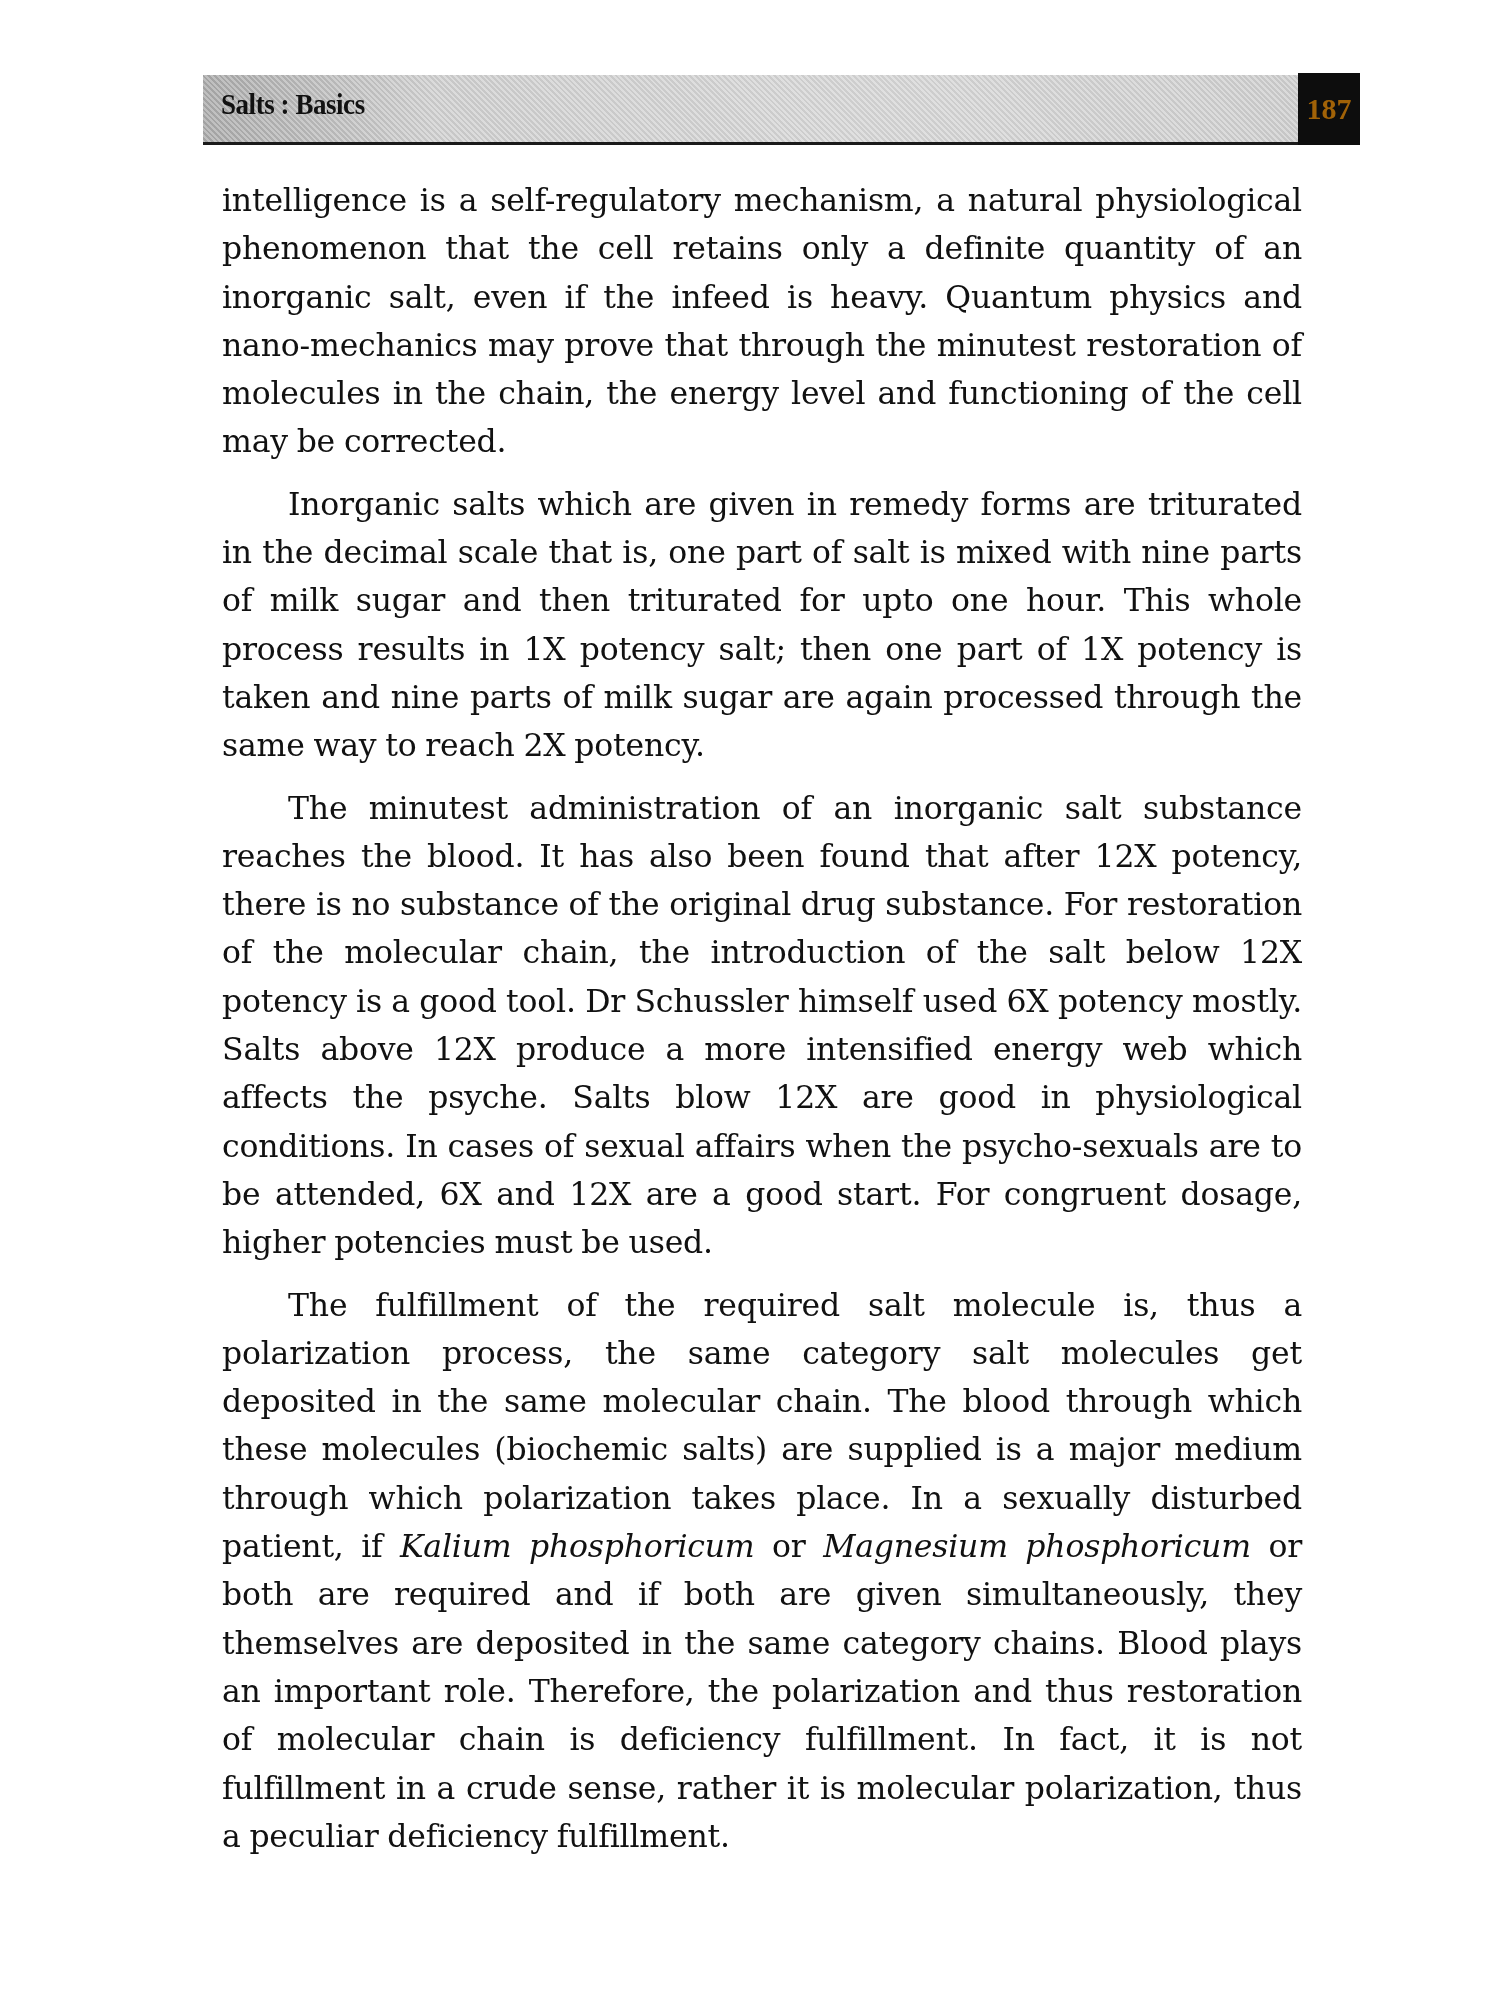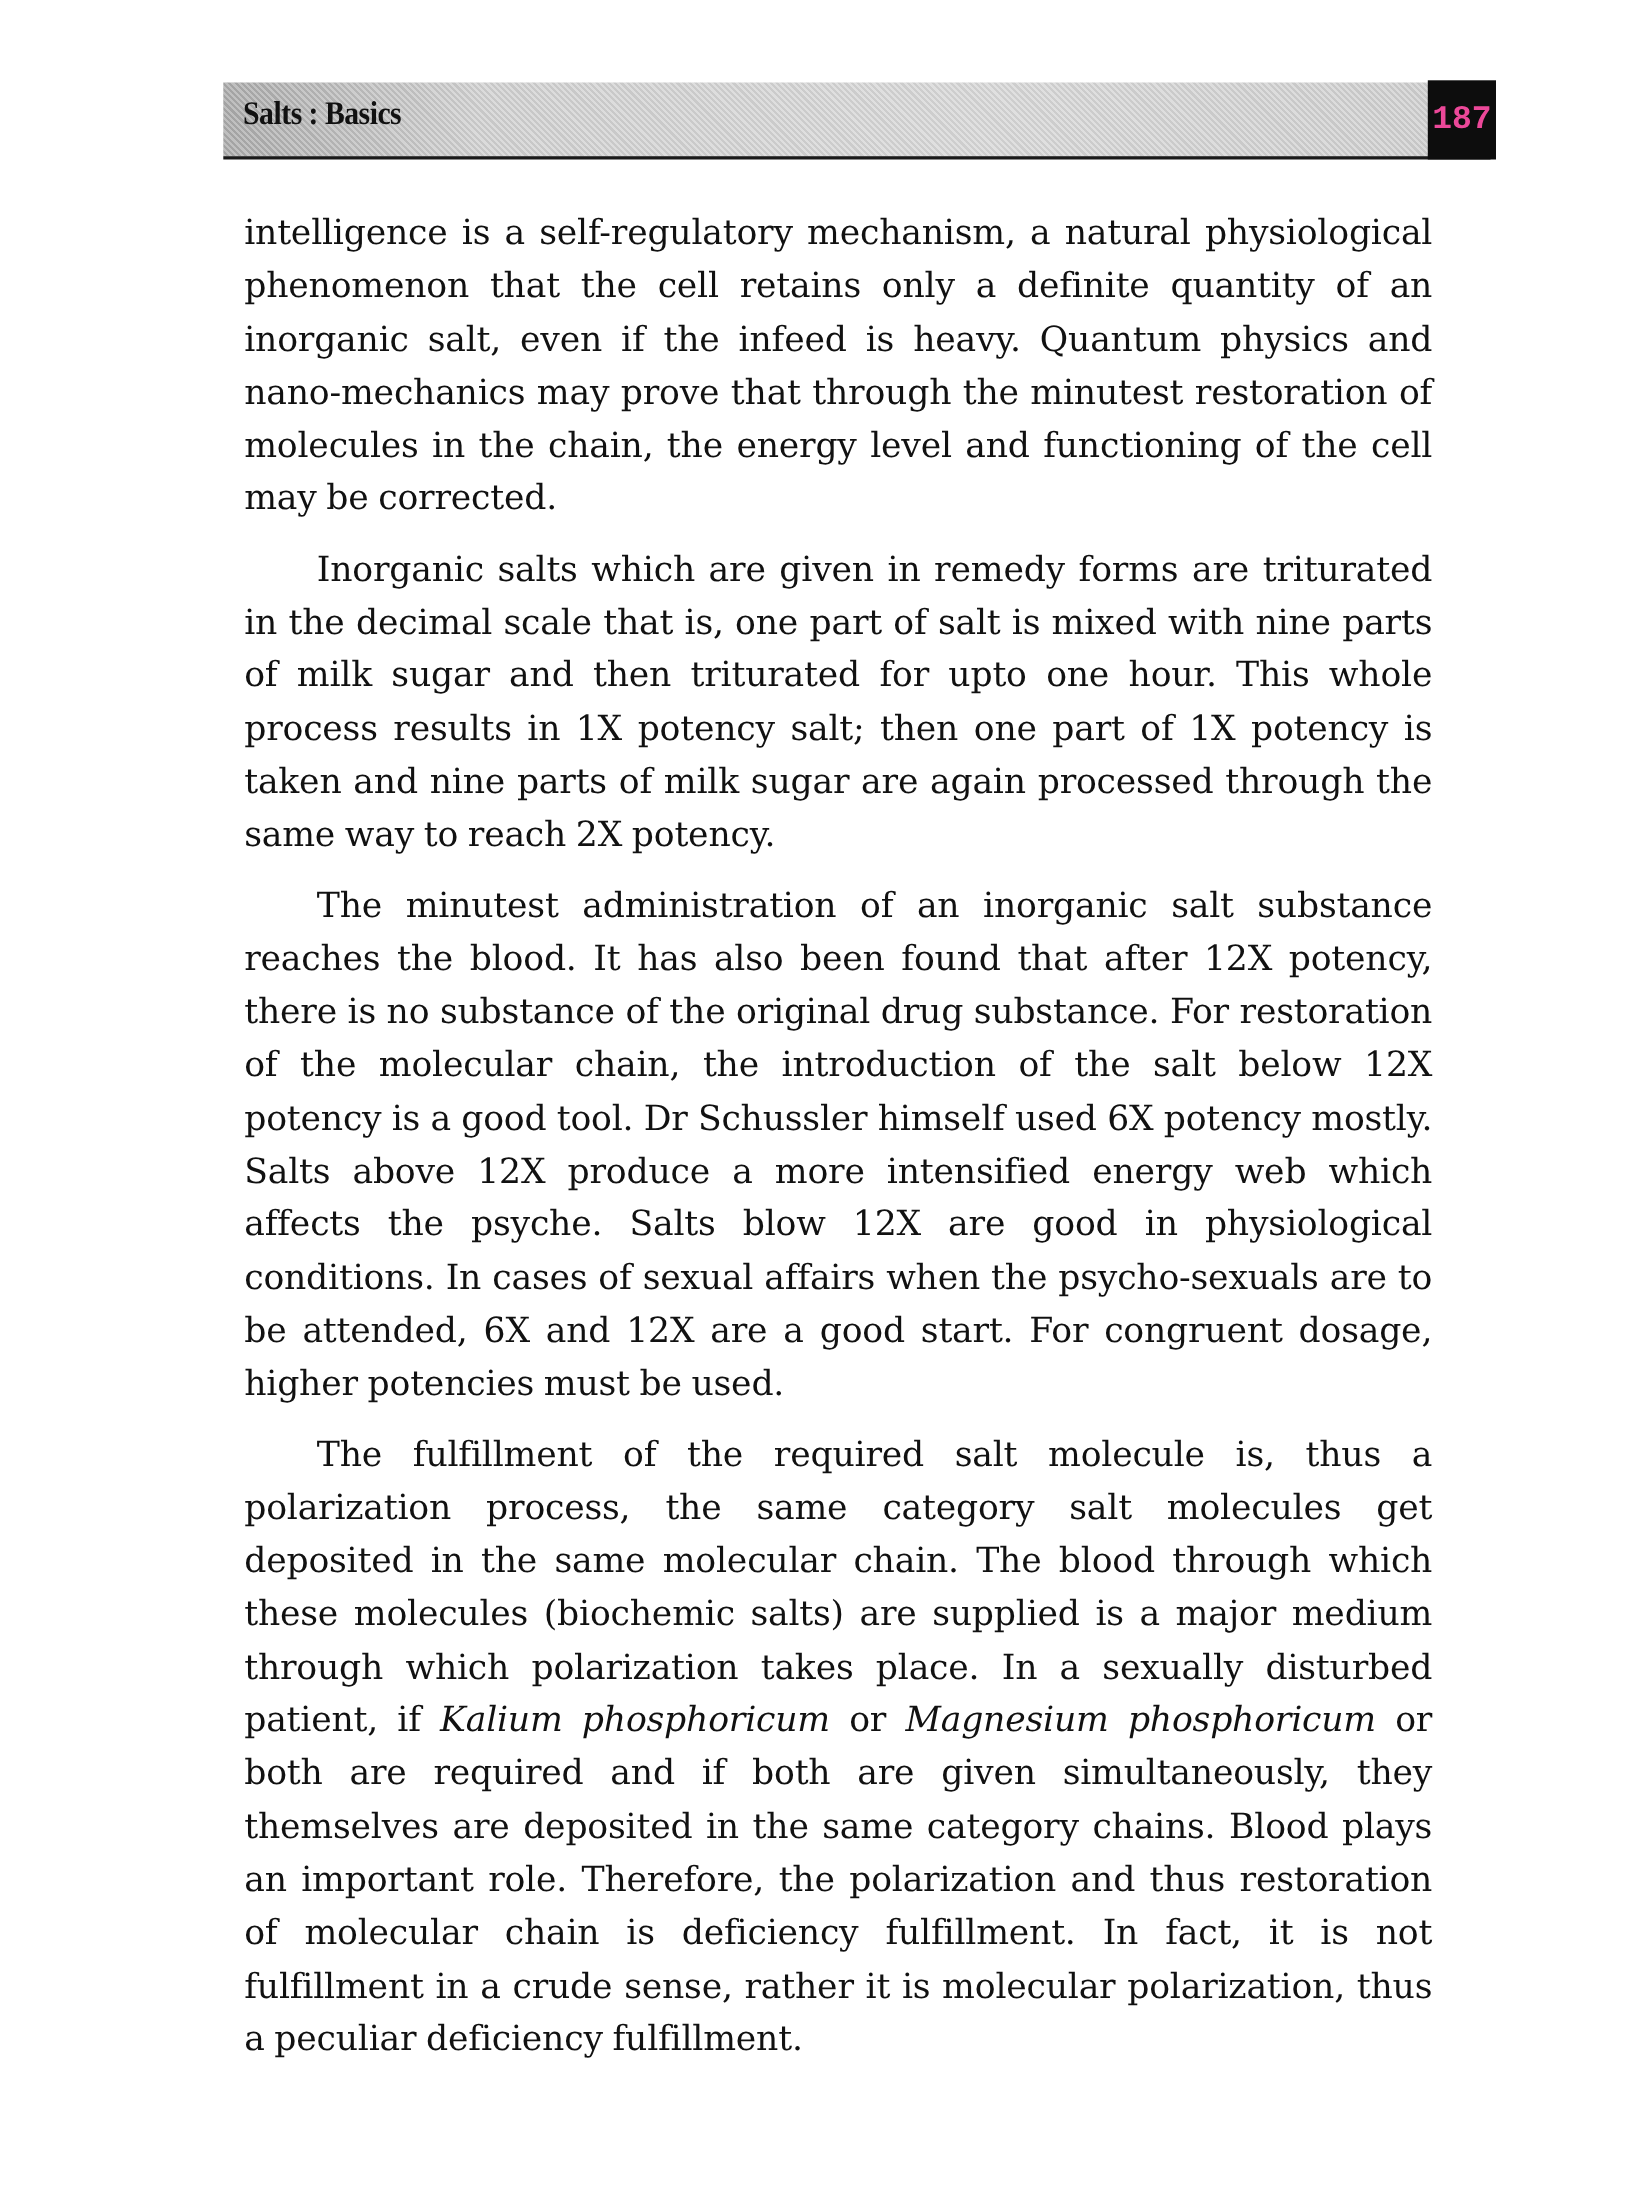--- a/index.html
+++ b/index.html
@@ -45,33 +45,33 @@
       right: -5px;
       top: -2px;
       width: 62px;
       height: 72px;
       background: #0d0d0d;
       display: flex;
       align-items: center;
       justify-content: center;
     }
     .page-number {
-      font-family: Liberation Mono, monospace;
+      font-family: Liberation Serif, serif;
       font-weight: bold;
       font-size: 30px;
-      color: #ec4899;
+      color: #a16207;
     }
     .text-body {
       position: absolute;
       left: 222px;
       top: 172px;
       width: 1080px;
     }
     .para {
-      margin: 16px 0 14px 0;
+      margin: 4px 0 14px 0;
       font-size: 31.5px;
       line-height: 48.3px;
       text-align: justify;
       text-align-last: left;
       letter-spacing: -0.2px;
       word-spacing: -1px;
     }
     .para.indent { text-indent: 66px; }
     .para.cont { text-indent: 0; }
     .para em { font-style: italic; }

